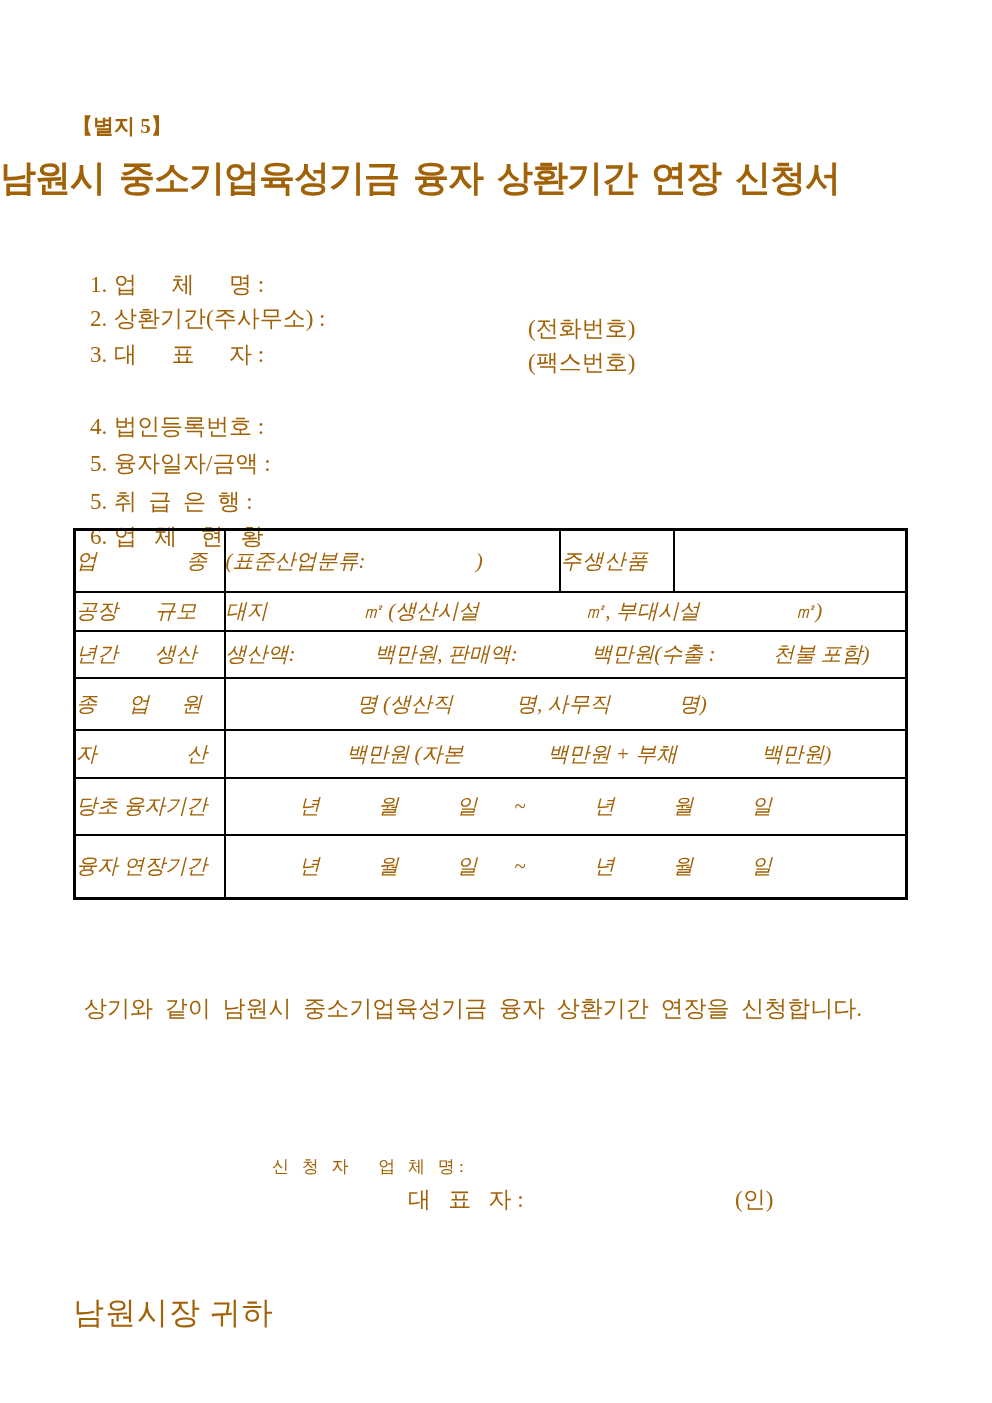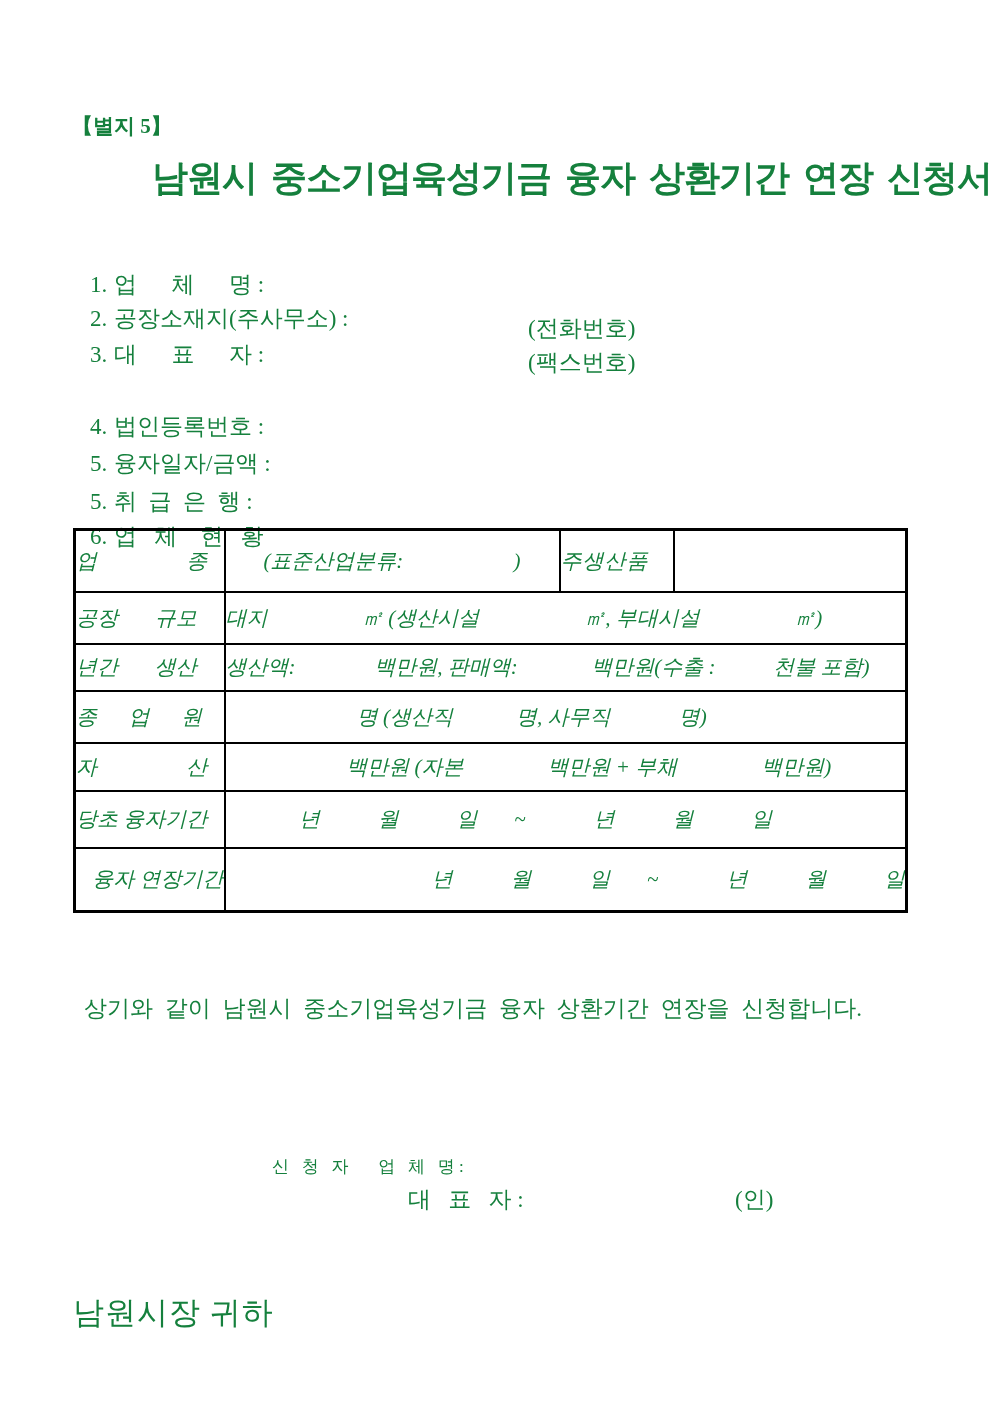--- a/index.html
+++ b/index.html
@@ -1,32 +1,32 @@
 <!DOCTYPE html>
 <html><head>
 <meta charset="utf-8">
 <style>
   html, body { margin: 0; padding: 0; background: #ffffff; }
   .page {
     position: relative;
     width: 992px;
     height: 1403px;
     background: #ffffff;
-    color: #15803d;
+    color: #a16207;
     font-family: "Liberation Serif", "DejaVu Serif", serif;
     overflow: hidden;
   }
   .abs { position: absolute; white-space: pre; }
   .attachment {
     left: 72px; top: 112px;
     font-size: 21px; font-weight: bold;
   }
   .title {
     left: 0; right: 0; top: 154px;
-    text-align: right;
+    text-align: left;
     font-size: 36px; font-weight: bold;
     word-spacing: 6px; letter-spacing: -1px;
   }
   .item { left: 67px; font-size: 23px; }
   .item .num { display: inline-block; min-width: 24px; }
   .item .label { }
   .side-note { position: absolute; left: 461px; top: 0; white-space: pre; }
   .fax-line { left: 528px; font-size: 23px; }
 
   
@@ -41,29 +41,29 @@
   table.status td {
     border: 2px solid #000;
     font-size: 21px;
     white-space: pre;
     overflow: hidden;
     vertical-align: middle;
     padding: 0;
   }
   td.hd { padding-left: 16px; }
   td.content { padding-left: 12px; }
-  td.note-cell { vertical-align: bottom; padding-left: 10px; padding-bottom: 8px; text-align: center; }
+  td.note-cell { vertical-align: bottom; padding-left: 10px; padding-bottom: 8px; }
   td.mid-hd { padding-left: 8px; letter-spacing: 1px; }
   tr.r1 { height: 62px; }
-  tr.r2 { height: 52px; }
+  tr.r2 { height: 39px; }
   tr.r3 { height: 47px; }
   tr.r4 { height: 52px; }
   tr.r5 { height: 48px; }
   tr.r6 { height: 57px; }
-  tr.r7 { height: 64px; text-align: right; }
+  tr.r7 { height: 64px; }
   tr.r8 { height: 67px; }
   tr.r8 td.hd { font-weight: bold; }
 
   
   .statement { left: 84px; top: 993px; font-size: 23px; word-spacing: 6px; }
   .date-line { left: 378px; top: 1078px; font-size: 24px; }
   .applicant-line { left: 272px; top: 1155px; font-size: 17px; }
   .rep-line { left: 408px; top: 1184px; font-size: 23px; }
   .seal { left: 735px; top: 1184px; font-size: 23px; }
   .recipient { left: 73px; top: 1292px; font-size: 31px; letter-spacing: 1px; }
@@ -75,21 +75,21 @@
 
   <div class="abs attachment">【별지 5】</div>
 
   <div class="abs title">남원시 중소기업육성기금 융자 상환기간 연장 신청서</div>
 
   <div class="abs item" style="top:243px">
     <span class="num">1.</span><span class="label">업      체      명 :</span>
   </div>
 
   <div class="abs item" style="top:277px">
-    <span class="num">2.</span><span class="label">공장소재지(주사무소) :</span>
+    <span class="num">2.</span><span class="label">상환기간(주사무소) :</span>
   </div>
 
   <div class="abs item" style="top:313px; width:925px">
     <span class="num">3.</span><span class="label">대      표      자 :</span>
     <span class="side-note">(전화번호)</span>
   </div>
 
   <div class="abs fax-line" style="top:347px">(팩스번호)</div>
 
   <div class="abs item" style="top:385px">

